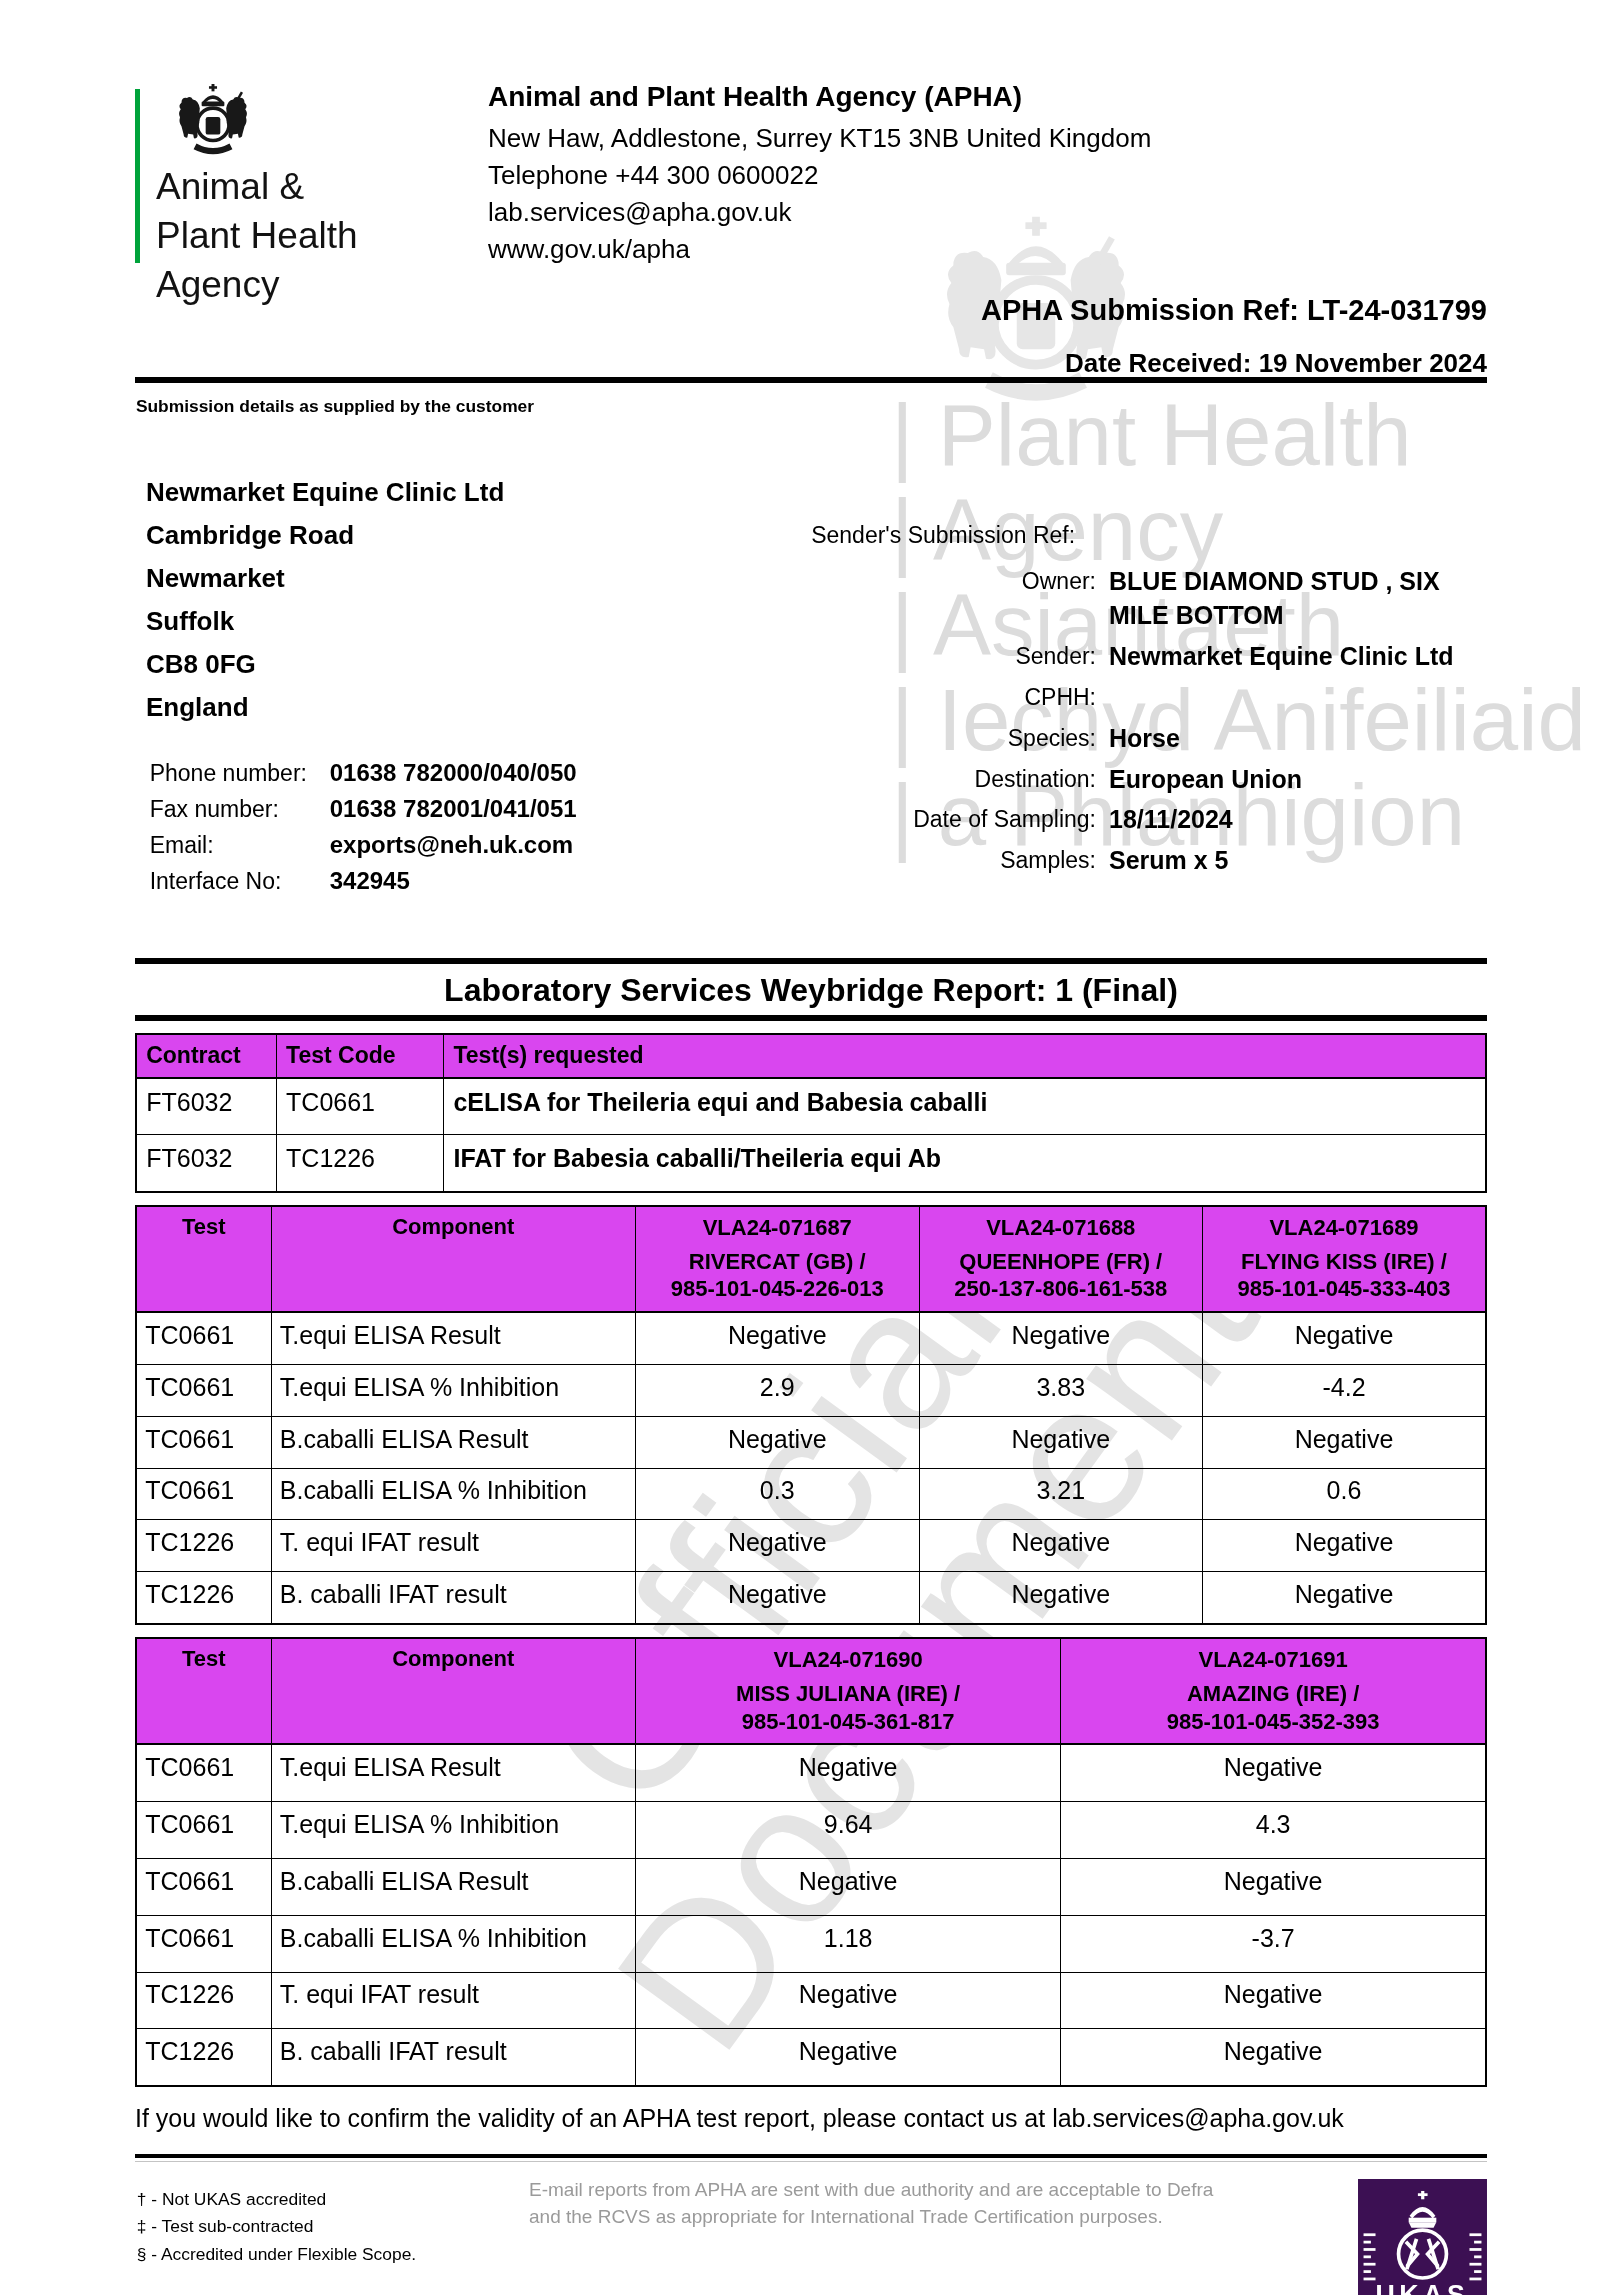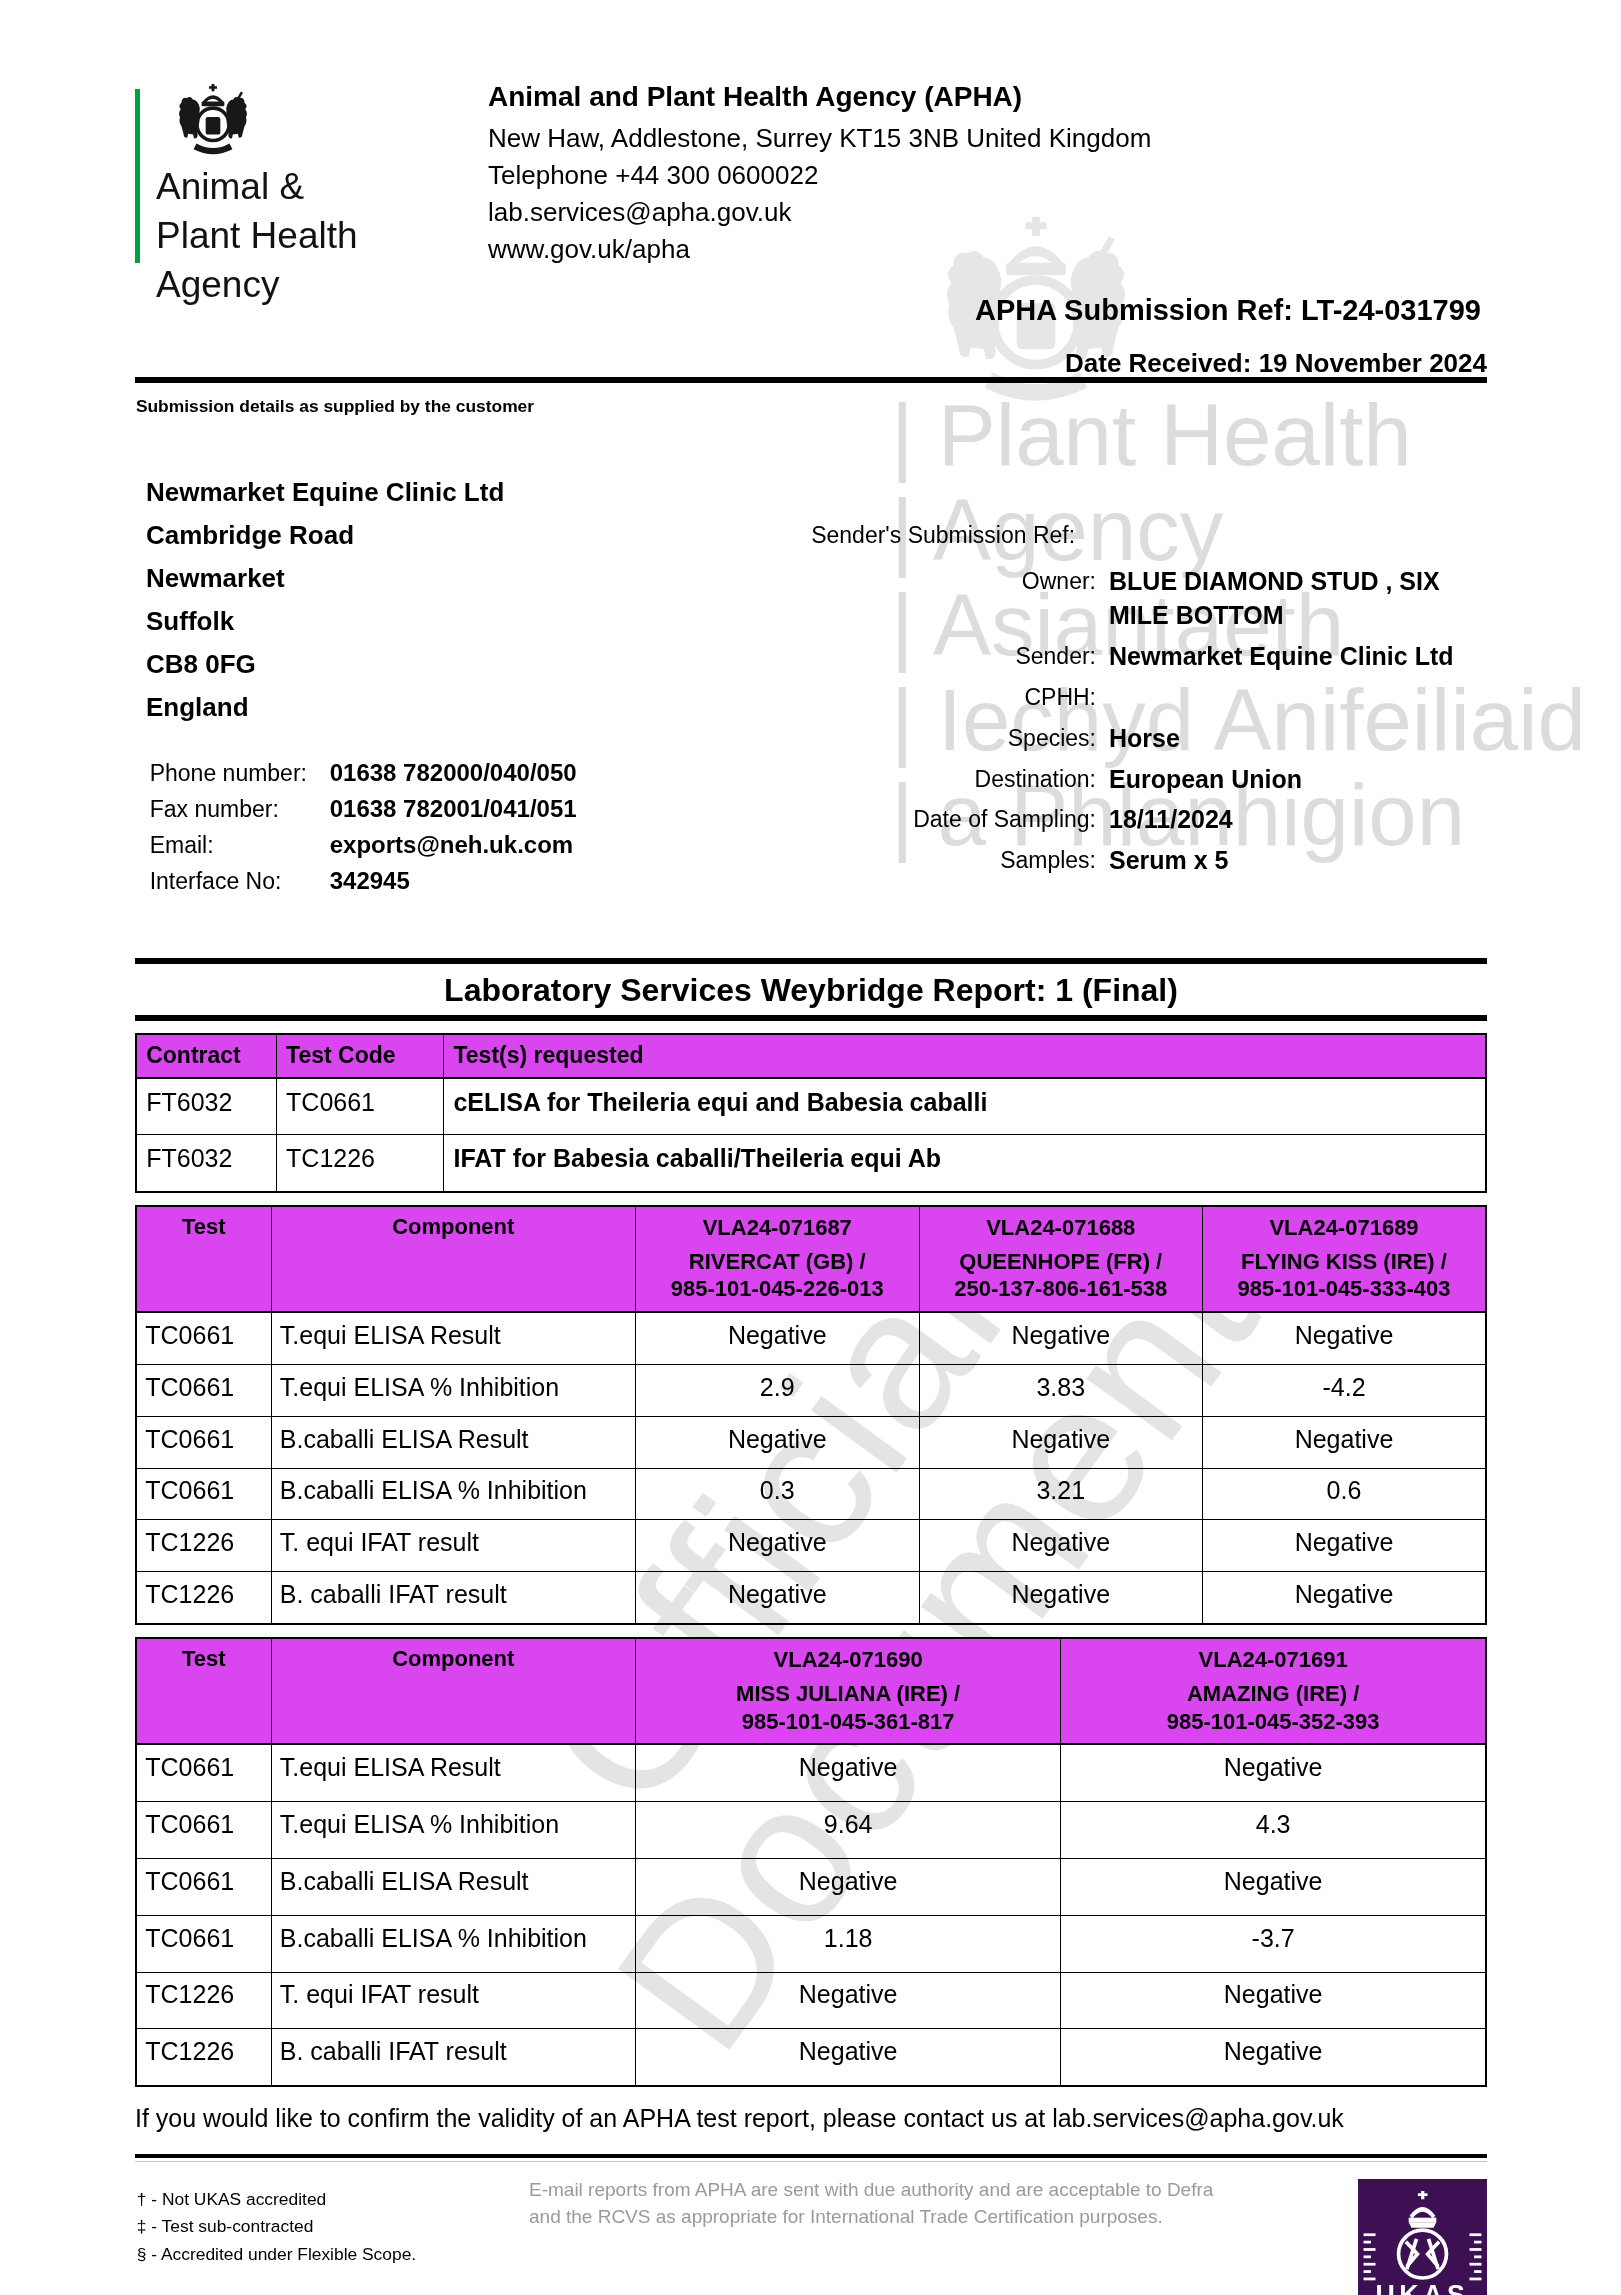--- a/index.html
+++ b/index.html
@@ -15,21 +15,21 @@
            font-size:200px;line-height:1.02;color:#e4e4e4;letter-spacing:1.8px;}
 
   
   .hdr{position:absolute;z-index:2;}
   .gov-logo{left:135px;top:84px;width:349px;height:285px;}
   .gov-green{position:absolute;left:0;top:4.6px;width:4.6px;height:174px;background:#00A33B;}
   .gov-crest{position:absolute;left:28.5px;top:0;width:98px;height:77px;color:#181818;}
   .gov-text{position:absolute;left:21px;top:78px;font-size:37px;line-height:49px;color:#121212;}
   .apha-head{left:488px;top:78px;font-size:26px;line-height:37px;}
   .apha-title{font-weight:bold;font-size:28px;margin-bottom:4.6px;}
-  .sub-ref{right:141px;top:294px;font-size:29px;font-weight:bold;}
+  .sub-ref{right:135px;top:294px;font-size:29px;font-weight:bold;}
   .date-recv{right:135px;top:348px;font-size:26px;font-weight:bold;}
   .rule-top{left:135px;top:377px;width:1352px;height:6.4px;background:#000;}
 
   
   .content{position:absolute;z-index:1;left:135px;top:389px;width:1352px;}
   .sub-heading{font-size:17.4px;font-weight:bold;margin:7.3px 0 0 0.9px;}
 
   .sub-grid{position:relative;height:541px;}
   .cust-addr{position:absolute;left:11px;top:54px;font-size:26px;font-weight:bold;line-height:43px;}
   .contacts{position:absolute;left:14.7px;top:338px;font-size:23px;line-height:36px;}

